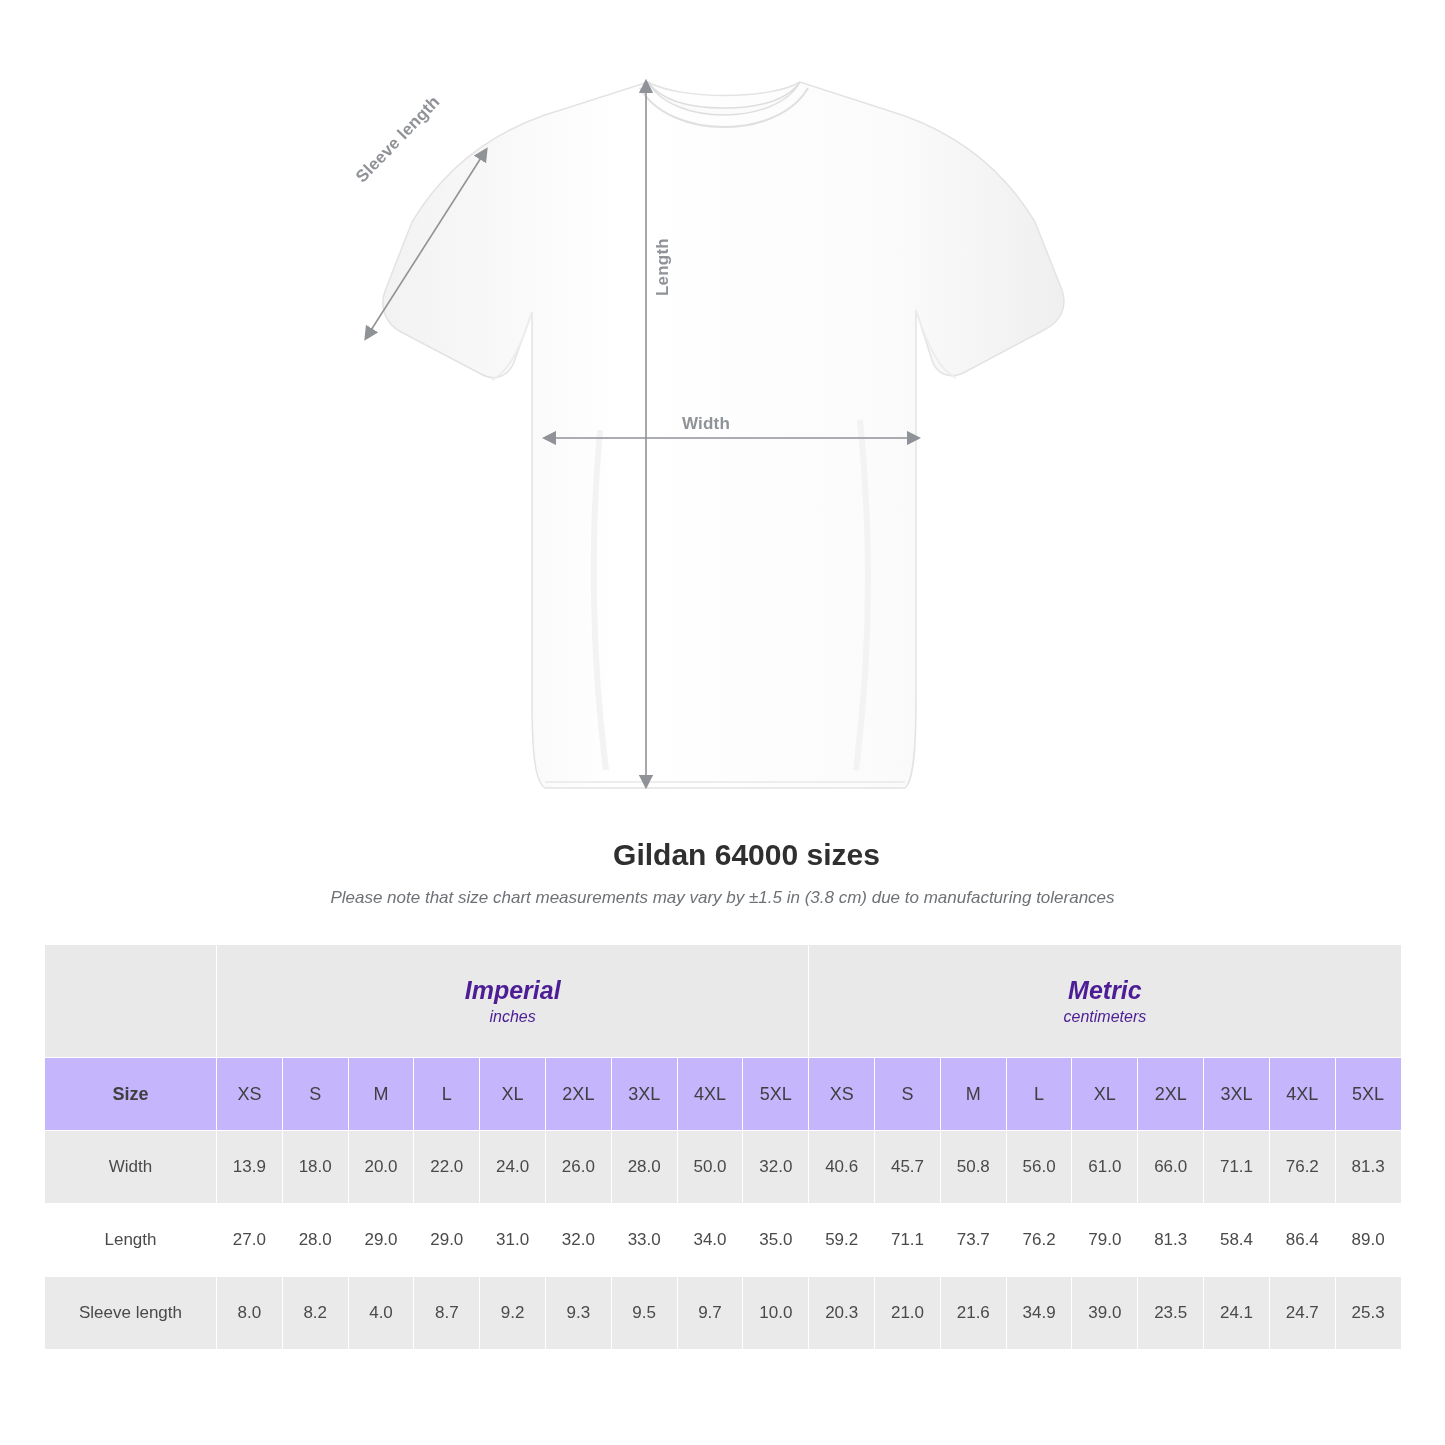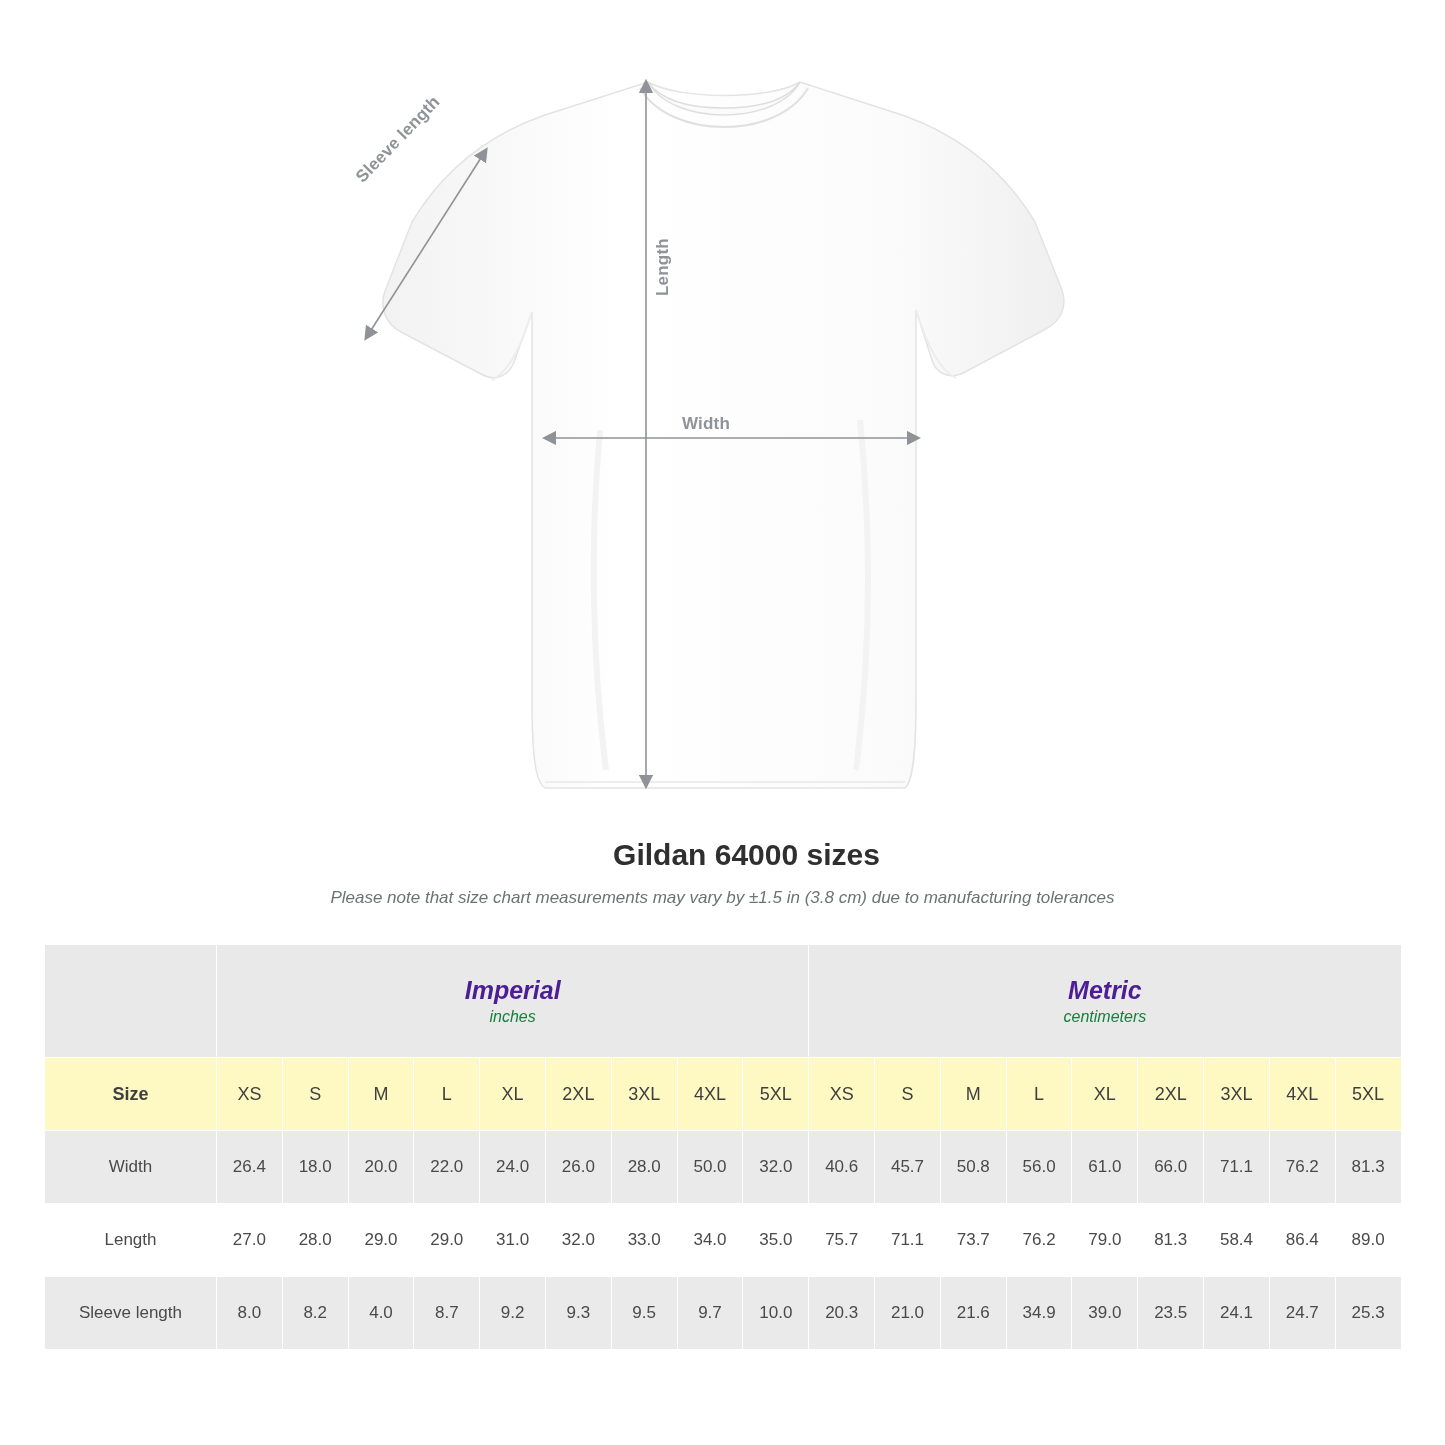--- a/index.html
+++ b/index.html
@@ -96,29 +96,29 @@
   .unit-head .sys {
     font-size: 25px;
     font-weight: bold;
     font-style: italic;
     color: #4c1d95;
     line-height: 1.15;
   }
   .unit-head .unit {
     font-size: 16px;
     font-style: italic;
-    color: #15803d;
+    color: #4c1d95;
     margin-top: 4px;
   }
   .blank-head {
     background: #e9e9e9;
   }
 
   tr.row-size td {
-    background: #fef9c3;
+    background: #c4b5fd;
     height: 72px;
     vertical-align: middle;
     font-size: 18px;
     color: #3f3f3f;
   }
   tr.row-size td.rowlabel {
     font-weight: bold;
     font-size: 18px;
   }
   tr.row-shade td {
@@ -264,21 +264,21 @@
         <td>L</td>
         <td>XL</td>
         <td>2XL</td>
         <td>3XL</td>
         <td>4XL</td>
         <td>5XL</td>
       </tr>
 
       <tr class="row-shade">
         <td class="rowlabel">Width</td>
-        <td>26.4</td>
+        <td>13.9</td>
         <td>18.0</td>
         <td>20.0</td>
         <td>22.0</td>
         <td>24.0</td>
         <td>26.0</td>
         <td>28.0</td>
         <td>50.0</td>
         <td>32.0</td>
         <td>40.6</td>
         <td>45.7</td>
@@ -295,21 +295,21 @@
         <td class="rowlabel">Length</td>
         <td>27.0</td>
         <td>28.0</td>
         <td>29.0</td>
         <td>29.0</td>
         <td>31.0</td>
         <td>32.0</td>
         <td>33.0</td>
         <td>34.0</td>
         <td>35.0</td>
-        <td>75.7</td>
+        <td>59.2</td>
         <td>71.1</td>
         <td>73.7</td>
         <td>76.2</td>
         <td>79.0</td>
         <td>81.3</td>
         <td>58.4</td>
         <td>86.4</td>
         <td>89.0</td>
       </tr>
 

